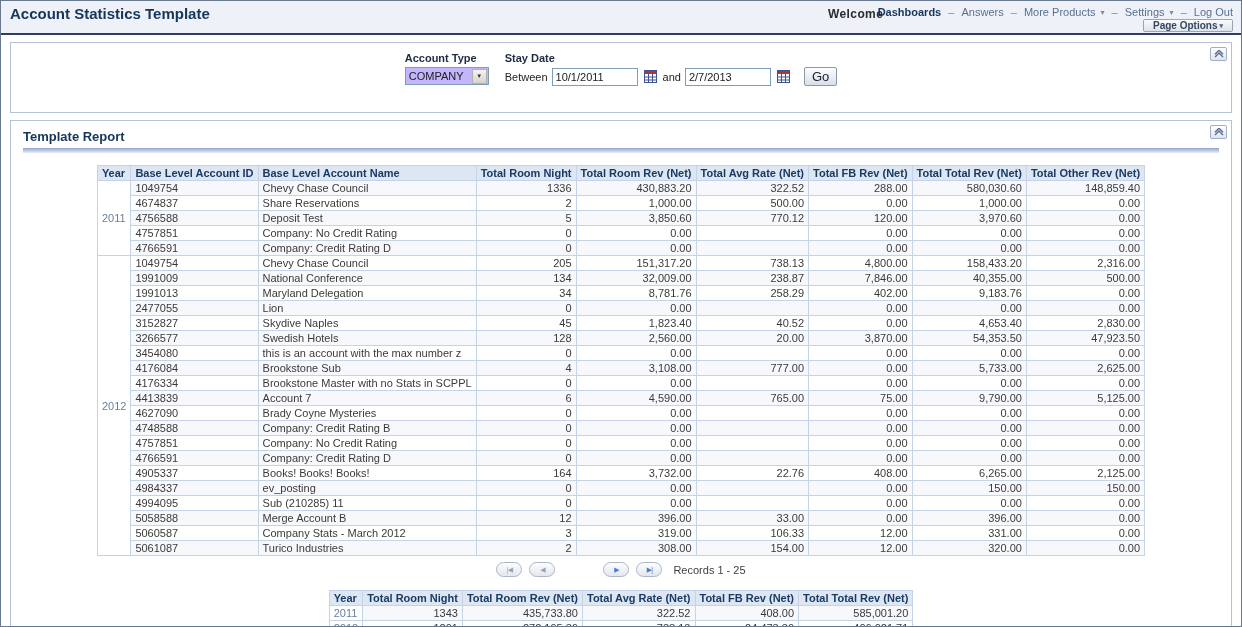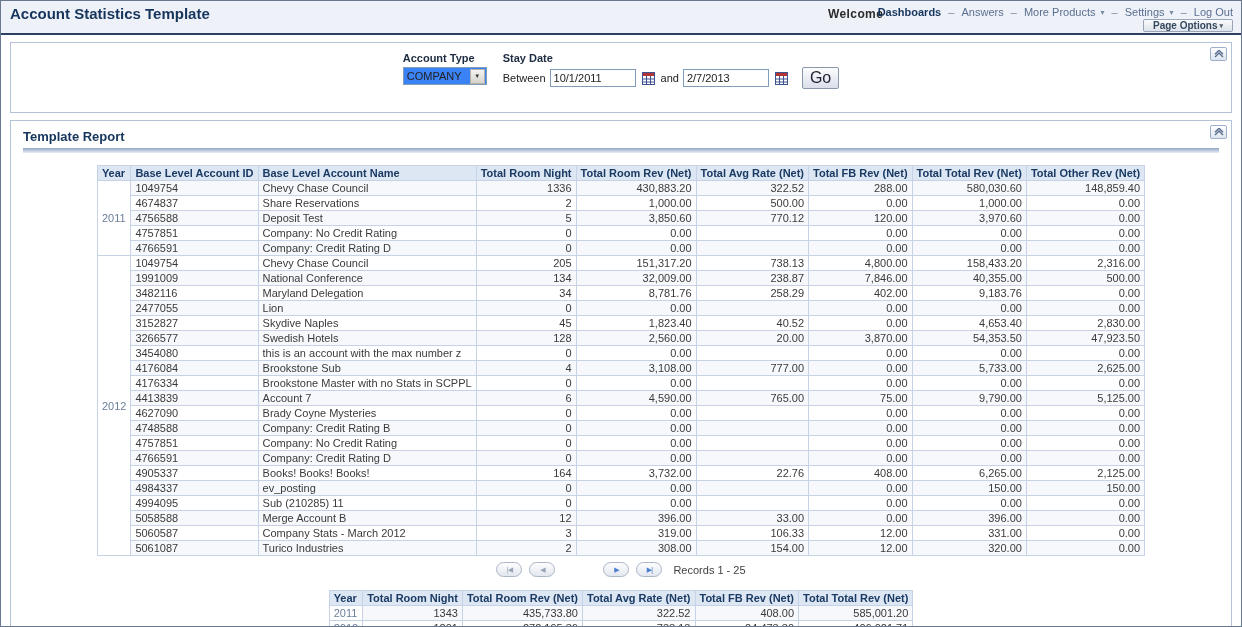--- a/index.html
+++ b/index.html
@@ -27,31 +27,31 @@
   .panel { margin:7px 9px 0 9px; border:1px solid #b3c2d6; background:#fff; position:relative; }
   .filter-panel { height:71px; }
   .report-panel { height:532px; }
   .collapse-btn { position:absolute; top:4px; right:4px; width:17px; height:14px; border:1px solid #9fafc9;
     background:linear-gradient(#ffffff,#dde5f0); border-radius:2px; display:flex; align-items:center; justify-content:center; cursor:pointer; }
 
   
   .filter-content { display:flex; justify-content:center; gap:16px; padding-top:9px; font-size:11px; }
   .f-label { font-weight:bold; color:#1d2c42; margin-bottom:3px; font-size:11px; }
   .ctrl-row { display:flex; align-items:center; gap:4px; }
-  .win-select { width:84px; height:18px; border:1px solid #7f9db9; background:#3b82f6; display:flex; align-items:center; cursor:pointer; }
+  .win-select { width:84px; height:18px; border:1px solid #7f9db9; background:#c4b5fd; display:flex; align-items:center; cursor:pointer; }
   .win-select .val { flex:1; padding-left:3px; font-size:11px; color:#222; overflow:hidden; }
   .win-select .arrow-box { width:15px; height:15px; margin-right:1px; background:linear-gradient(#f5f4f2,#d6d3cc);
     border:1px solid #b5b1a8; display:flex; align-items:center; justify-content:center; font-size:6px; color:#333; }
   .txt { border:1px solid #7f9db9; height:18px; font-size:11px; padding:0 3px; font-family:"Liberation Sans",sans-serif; }
   .prop-input { width:74px; color:#8f8f8f; }
   .date-input { width:86px; color:#222; }
   .browse-btn { width:21px; height:17px; border:1px solid #93a8c6; background:linear-gradient(#eff4fa,#ccd9ea);
     border-radius:2px; font-size:10px; color:#334; cursor:pointer; line-height:6px; }
   .cal-btn { background:none; border:none; padding:0; margin:0 2px; cursor:pointer; display:flex; align-items:center; }
-  .go-btn { border:1px solid #8a97ad; background:linear-gradient(#fcfdfe,#d9dee8); font-size:16px; padding:1px 7px;
+  .go-btn { border:1px solid #8a97ad; background:linear-gradient(#fcfdfe,#d9dee8); font-size:13px; padding:1px 7px;
     border-radius:2px; color:#223; cursor:pointer; margin-left:8px; }
   .between-txt, .and-txt { color:#222; }
 
   
   .report-title { font-size:13px; font-weight:bold; color:#16355c; padding:8px 12px 4px 12px; }
   .rule { height:5px; margin:0 12px; background:linear-gradient(#91a5c6,#e9eef6); }
 
   table.data { border-collapse:collapse; table-layout:fixed; font-size:11px; margin:12px auto 0 auto; }
   table.data th { background:#dde7f3; color:#1a3a64; font-weight:bold; text-align:left; border:1px solid #c6d3e7;
     padding:1px 4px; white-space:nowrap; overflow:hidden; }
@@ -247,21 +247,21 @@
             <td>1991009</td>
             <td>National Conference</td>
             <td class="num">134</td>
             <td class="num">32,009.00</td>
             <td class="num">238.87</td>
             <td class="num">7,846.00</td>
             <td class="num">40,355.00</td>
             <td class="num">500.00</td>
           </tr>
           <tr>
-            <td>3482116</td>
+            <td>1991013</td>
             <td>Maryland Delegation</td>
             <td class="num">34</td>
             <td class="num">8,781.76</td>
             <td class="num">258.29</td>
             <td class="num">402.00</td>
             <td class="num">9,183.76</td>
             <td class="num">0.00</td>
           </tr>
           <tr class="alt">
             <td>2477055</td>

